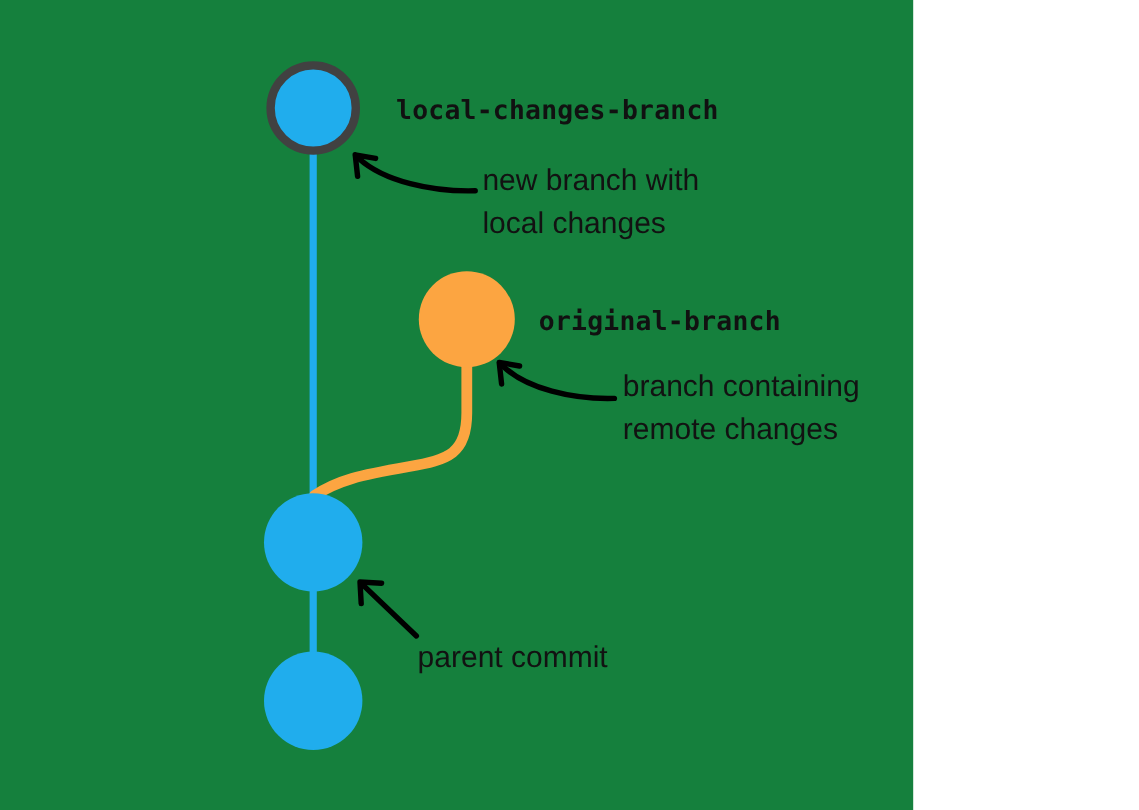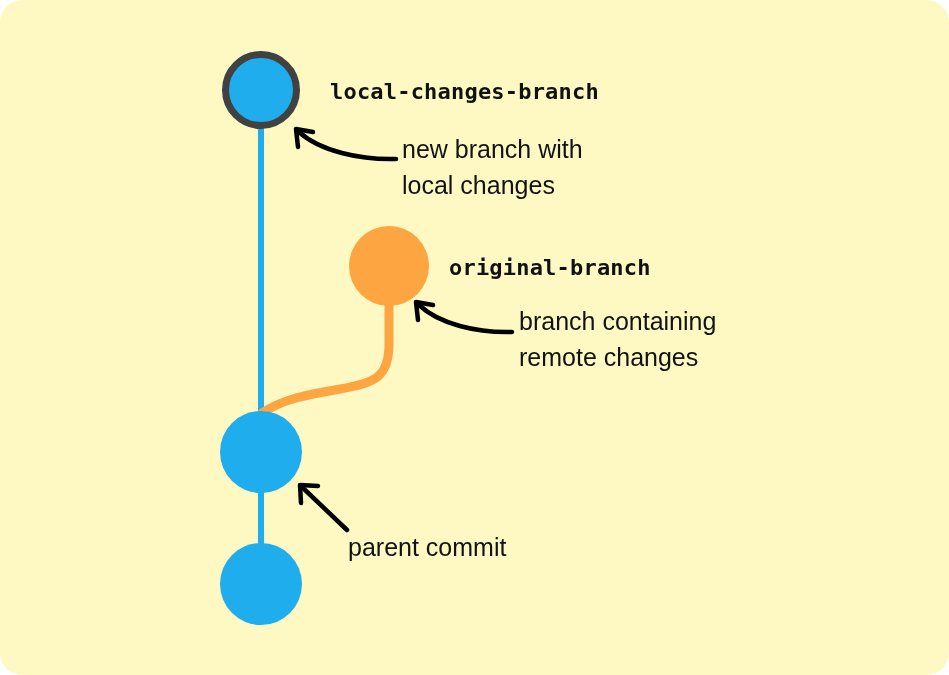--- a/index.html
+++ b/index.html
@@ -8,24 +8,23 @@
     background: #ffffff;
   }
   body {
     width: 949px;
     height: 675px;
     overflow: hidden;
     font-family: "Liberation Sans", sans-serif;
   }
   #diagram-root {
     position: relative;
-    width: 949px;
+    width: 761px;
     height: 675px;
-    background: #fef9c3;
-    border-radius: 22px;
+    background: #15803d;
   }
   svg.canvas {
     display: block;
     width: 949px;
     height: 675px;
   }
   text.branch-label {
     font-family: "DejaVu Sans Mono", "Liberation Mono", monospace;
     font-size: 22px;
     font-weight: 700;

